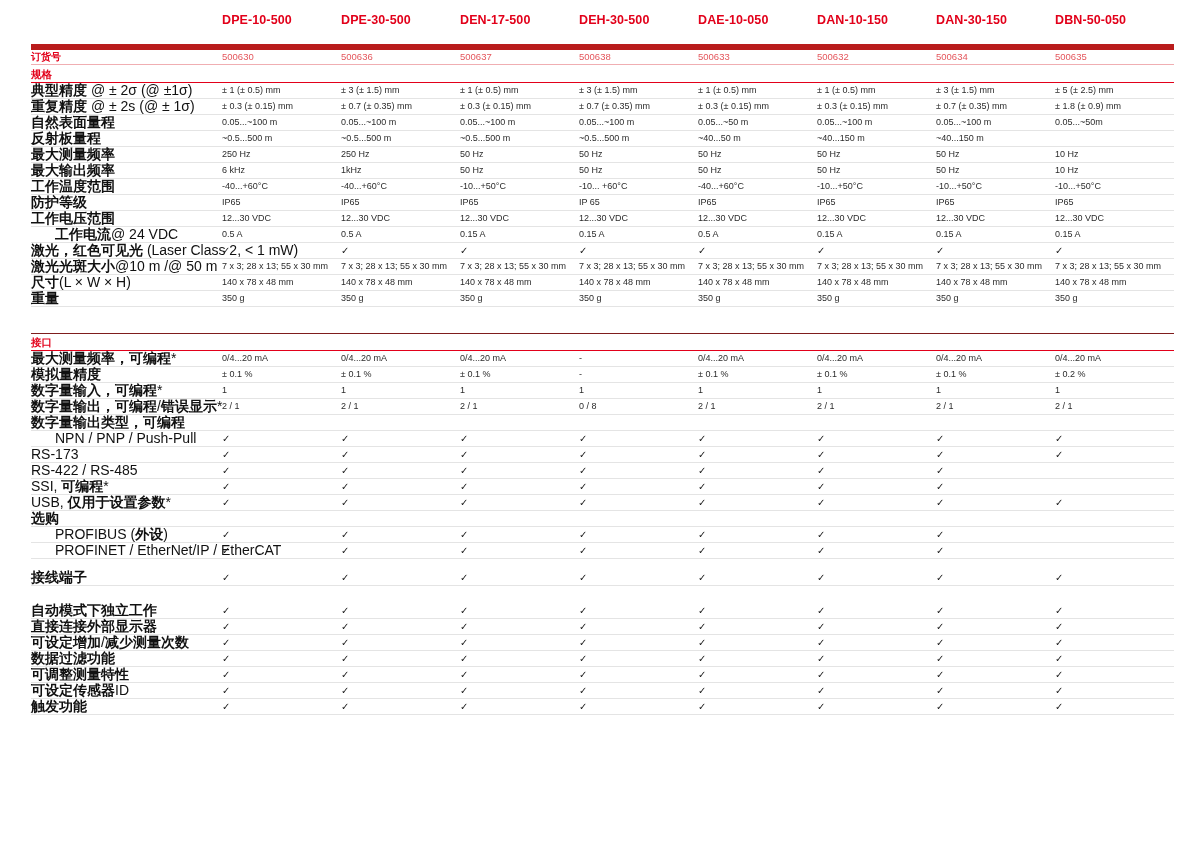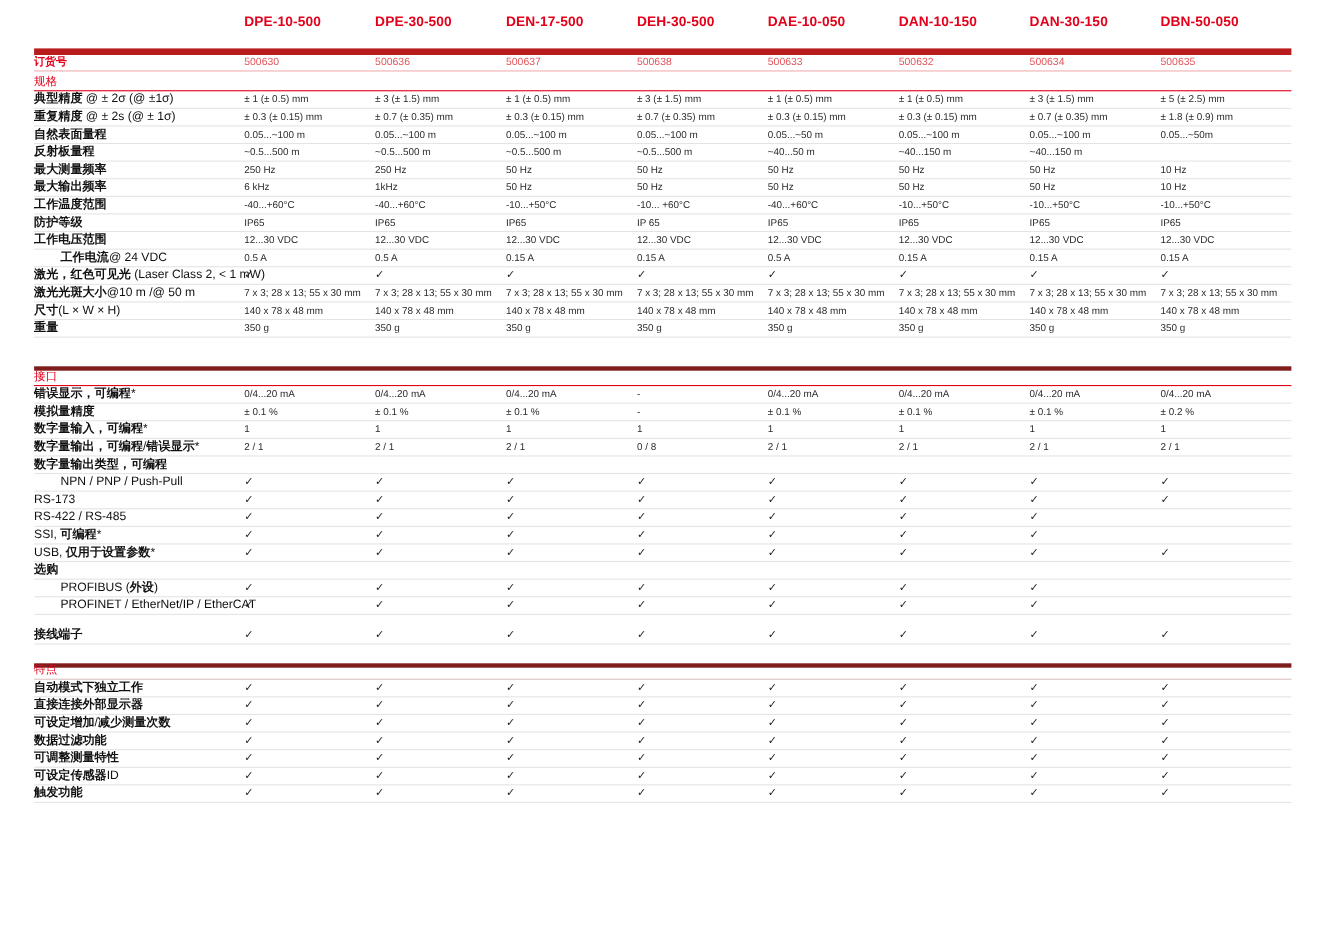--- a/index.html
+++ b/index.html
@@ -8,28 +8,28 @@
     font-family:"Liberation Sans","DejaVu Sans",sans-serif;
     -webkit-font-smoothing:antialiased;
   }
   .sheet{box-sizing:border-box;width:1201px;height:849px;padding:27px 27px 0 31px;}
   .tbl{width:1143px;}
   .row{display:flex;align-items:center;height:16px;box-sizing:border-box;border-bottom:1px solid #e4e4e4;}
   .row-model{height:16px;align-items:flex-end;border-bottom:6px solid #b91c1c;padding-bottom:17px;}
   .row-order{height:14.5px;border-bottom:1px solid #f0aeb2;}
   .row-title{height:18px;align-items:flex-end;padding-bottom:2px;border-bottom:1.5px solid #e2001a;}
   .row-title.weak{height:15.5px;border-bottom:1px solid #dcc2c2;}
-  .row-title.topline{border-top:4px solid #7f1d1d;}
+  .row-title.topline{border-top:1px solid #7f1d1d;}
   .gap{border:none;}
-  .lblcell{width:191px;flex:none;font-size:11px;color:#111;line-height:11px;white-space:nowrap;overflow:visible;}
+  .lblcell{width:191px;flex:none;font-size:14px;color:#111;line-height:11px;white-space:nowrap;overflow:visible;}
   .valcell{width:119px;flex:none;font-size:9px;color:#2b2b2b;white-space:nowrap;overflow:visible;}
   .model{font-size:12.5px;font-weight:bold;color:#e2001a;letter-spacing:.1px;}
   .ordernum{font-size:9.5px;color:#e4565c;}
   .orderlbl{font-size:10px;font-weight:bold;color:#e2001a;}
-  .sectitle{font-size:10.5px;font-weight:normal;color:#e2001a;}
+  .sectitle{font-size:10.5px;font-weight:bold;color:#e2001a;}
   .indent{padding-left:24px;box-sizing:border-box;}
   .check{font-size:10px;color:#1c1c1c;}
   .cjk{font-weight:bold;}
 </style>
 </head>
 <body>
 
 <div class="sheet">
   <div class="tbl" id="spec-table">
       <div class="row row-model">
@@ -209,21 +209,21 @@
         <div class="valcell">350 g</div>
         <div class="valcell">350 g</div>
         <div class="valcell">350 g</div>
         <div class="valcell">350 g</div>
       </div>
       <div class="gap" style="height: 26px;"></div>
       <div class="row row-title topline">
         <div class="lblcell sectitle">接口</div>
       </div>
       <div class="row">
-        <div class="lblcell"><span class="cjk">错误显示，可编程</span><span>*</span></div>
+        <div class="lblcell"><span class="cjk">最大测量频率，可编程</span><span>*</span></div>
         <div class="valcell">0/4...20 mA</div>
         <div class="valcell">0/4...20 mA</div>
         <div class="valcell">0/4...20 mA</div>
         <div class="valcell">-</div>
         <div class="valcell">0/4...20 mA</div>
         <div class="valcell">0/4...20 mA</div>
         <div class="valcell">0/4...20 mA</div>
         <div class="valcell">0/4...20 mA</div>
       </div>
       <div class="row">
@@ -364,23 +364,20 @@
         <div class="valcell check">✓</div>
         <div class="valcell check">✓</div>
         <div class="valcell check">✓</div>
         <div class="valcell check">✓</div>
         <div class="valcell check">✓</div>
         <div class="valcell check">✓</div>
         <div class="valcell check">✓</div>
         <div class="valcell check">✓</div>
       </div>
       <div class="gap" style="height: 17px;"></div>
-      <div class="row row-title weak topline">
-        <div class="lblcell sectitle">特点</div>
-      </div>
       <div class="row">
         <div class="lblcell"><span class="cjk">自动模式下独立工作</span></div>
         <div class="valcell check">✓</div>
         <div class="valcell check">✓</div>
         <div class="valcell check">✓</div>
         <div class="valcell check">✓</div>
         <div class="valcell check">✓</div>
         <div class="valcell check">✓</div>
         <div class="valcell check">✓</div>
         <div class="valcell check">✓</div>

